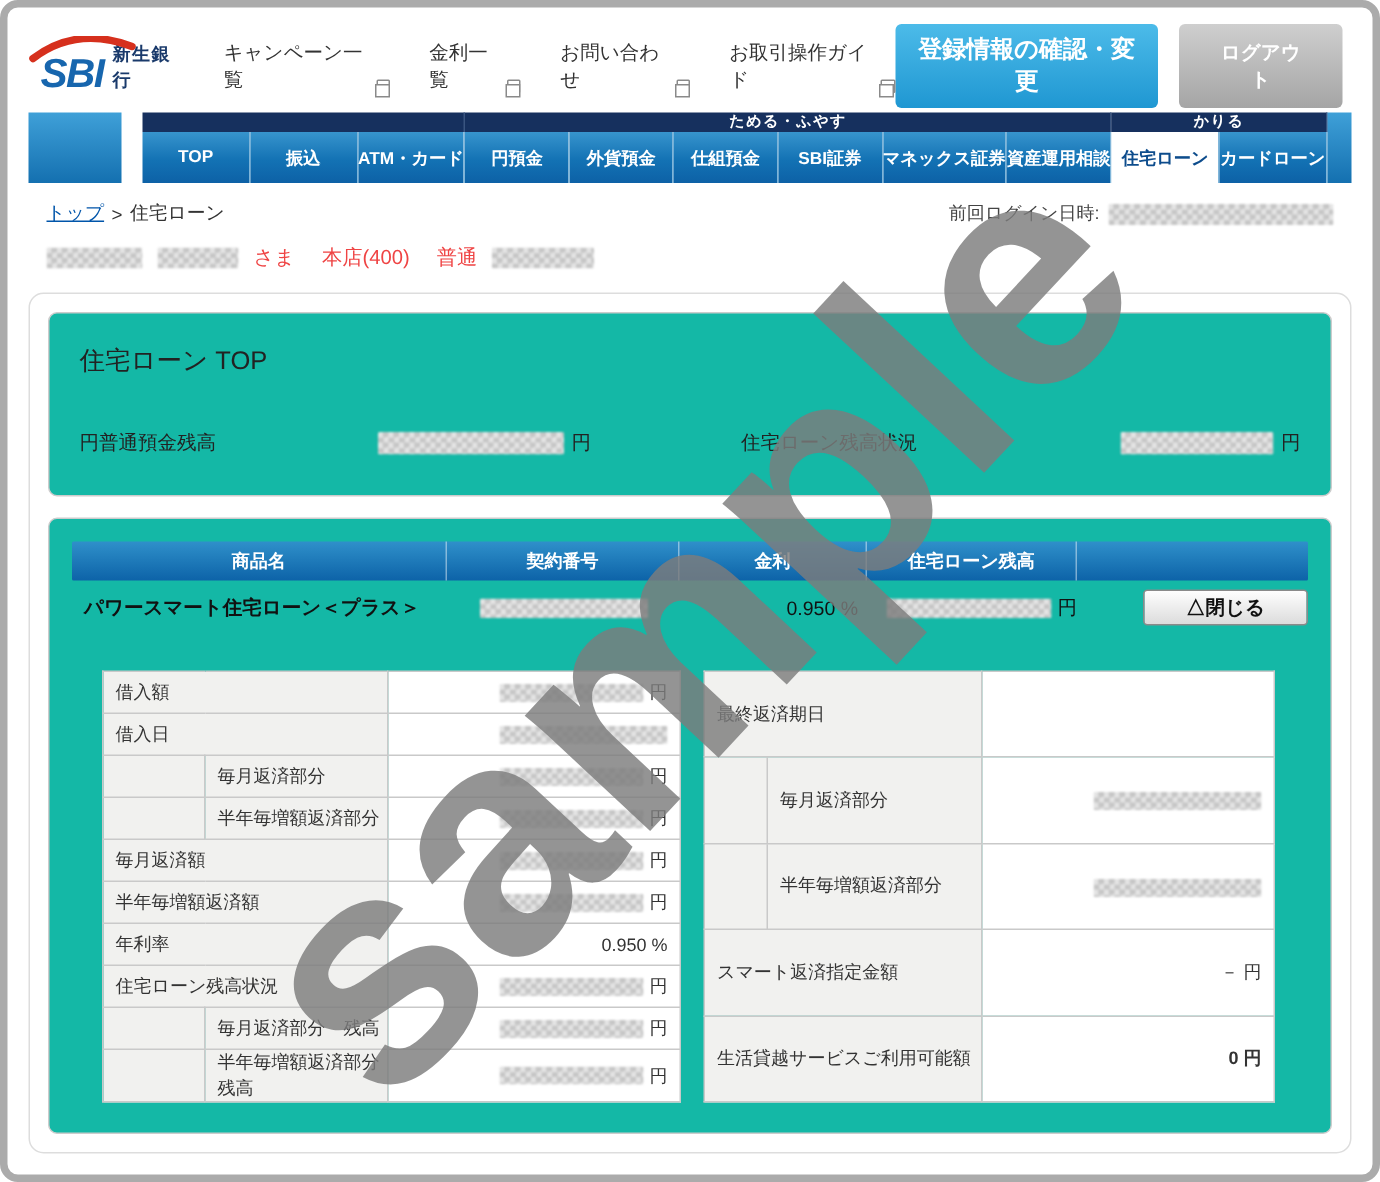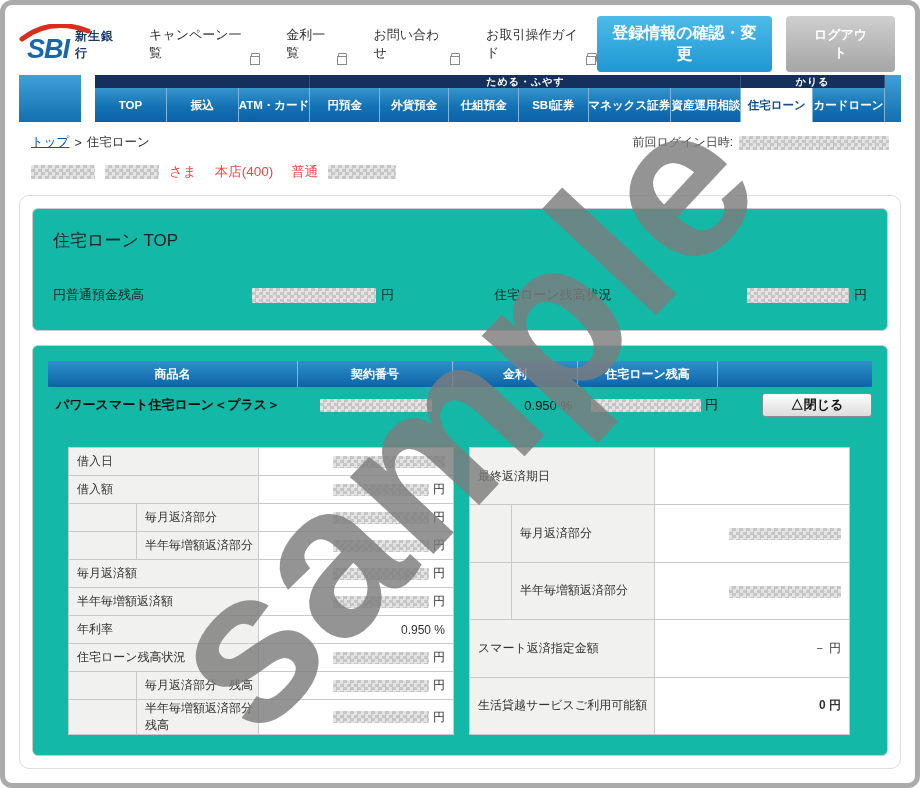--- a/index.html
+++ b/index.html
@@ -224,26 +224,26 @@
       <div class="detail-area">
 
         <table class="detail lt">
           <colgroup>
               <col class="c1">
               <col class="c2">
               <col class="c3">
             </colgroup>
           <tbody>
               <tr>
+                <td class="lbl" colspan="2">借入額</td>
+              <td class="val"><span class="masked m-row"></span><span class="unit">円</span></td>
+              </tr>
+          <tr>
                 <td class="lbl" colspan="2">借入日</td>
               <td class="val"><span class="masked m-date"></span></td>
-              </tr>
-          <tr>
-                <td class="lbl" colspan="2">借入額</td>
-              <td class="val"><span class="masked m-row"></span><span class="unit">円</span></td>
               </tr>
           <tr>
                 <td class="ind"></td>
                 <td class="sublbl">毎月返済部分</td>
               <td class="val"><span class="masked m-row"></span><span class="unit">円</span></td>
               </tr>
           <tr>
                 <td class="ind"></td>
                 <td class="sublbl">半年毎増額返済部分</td>
               <td class="val"><span class="masked m-row"></span><span class="unit">円</span></td>

